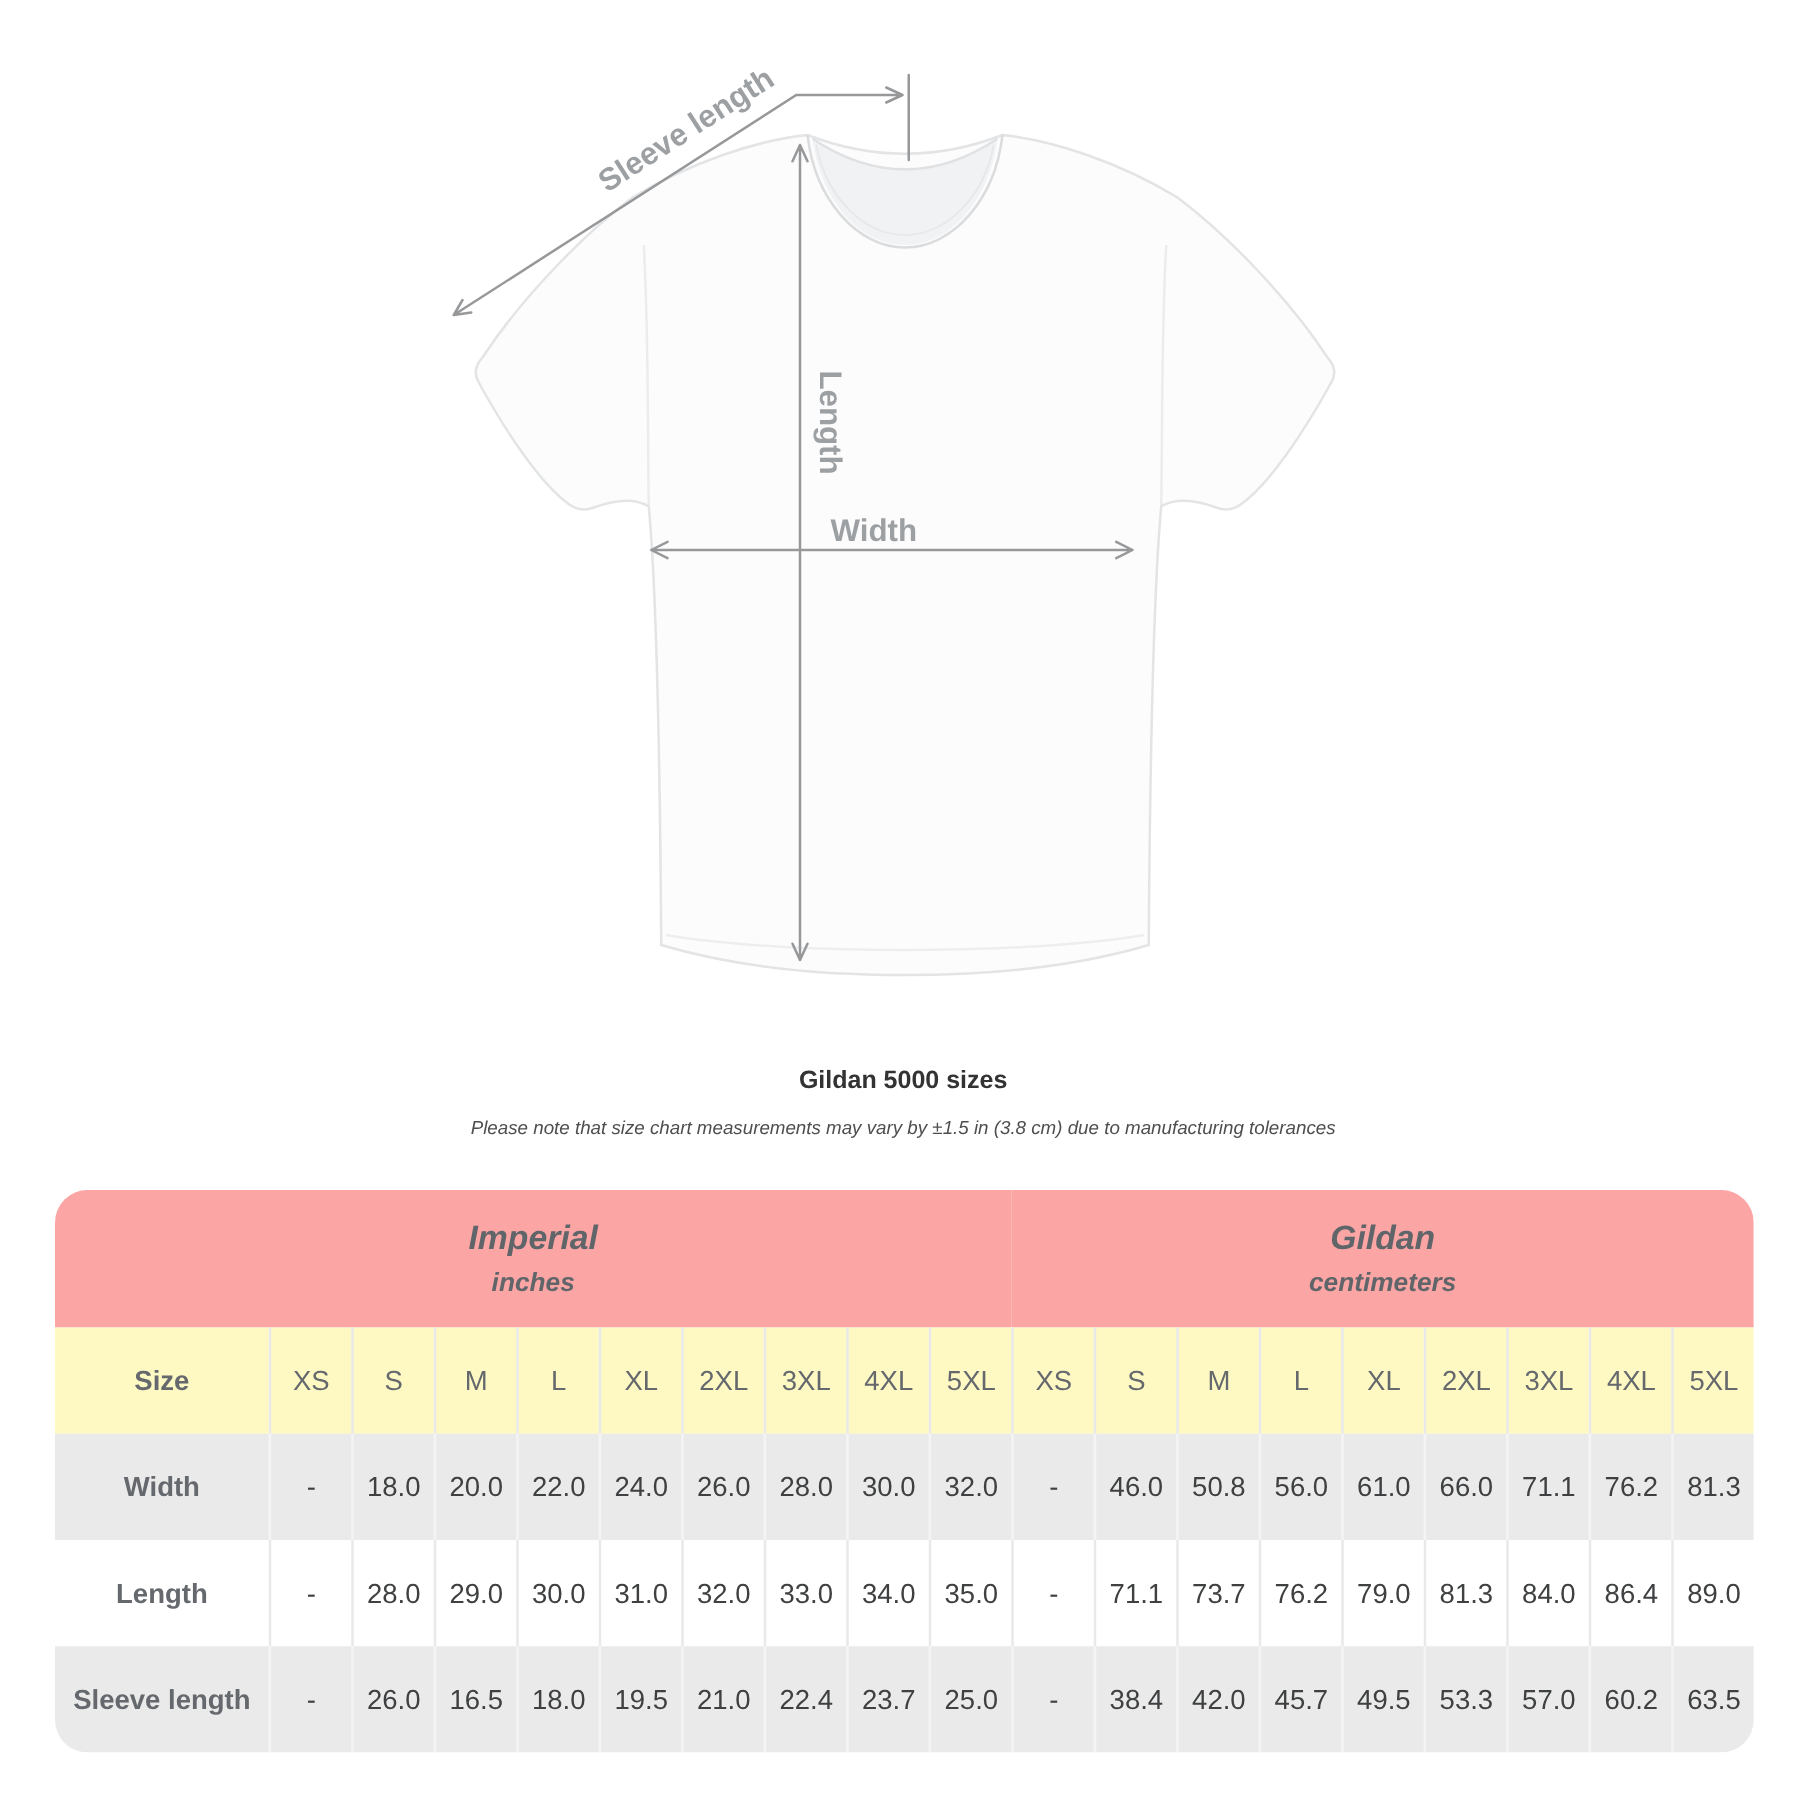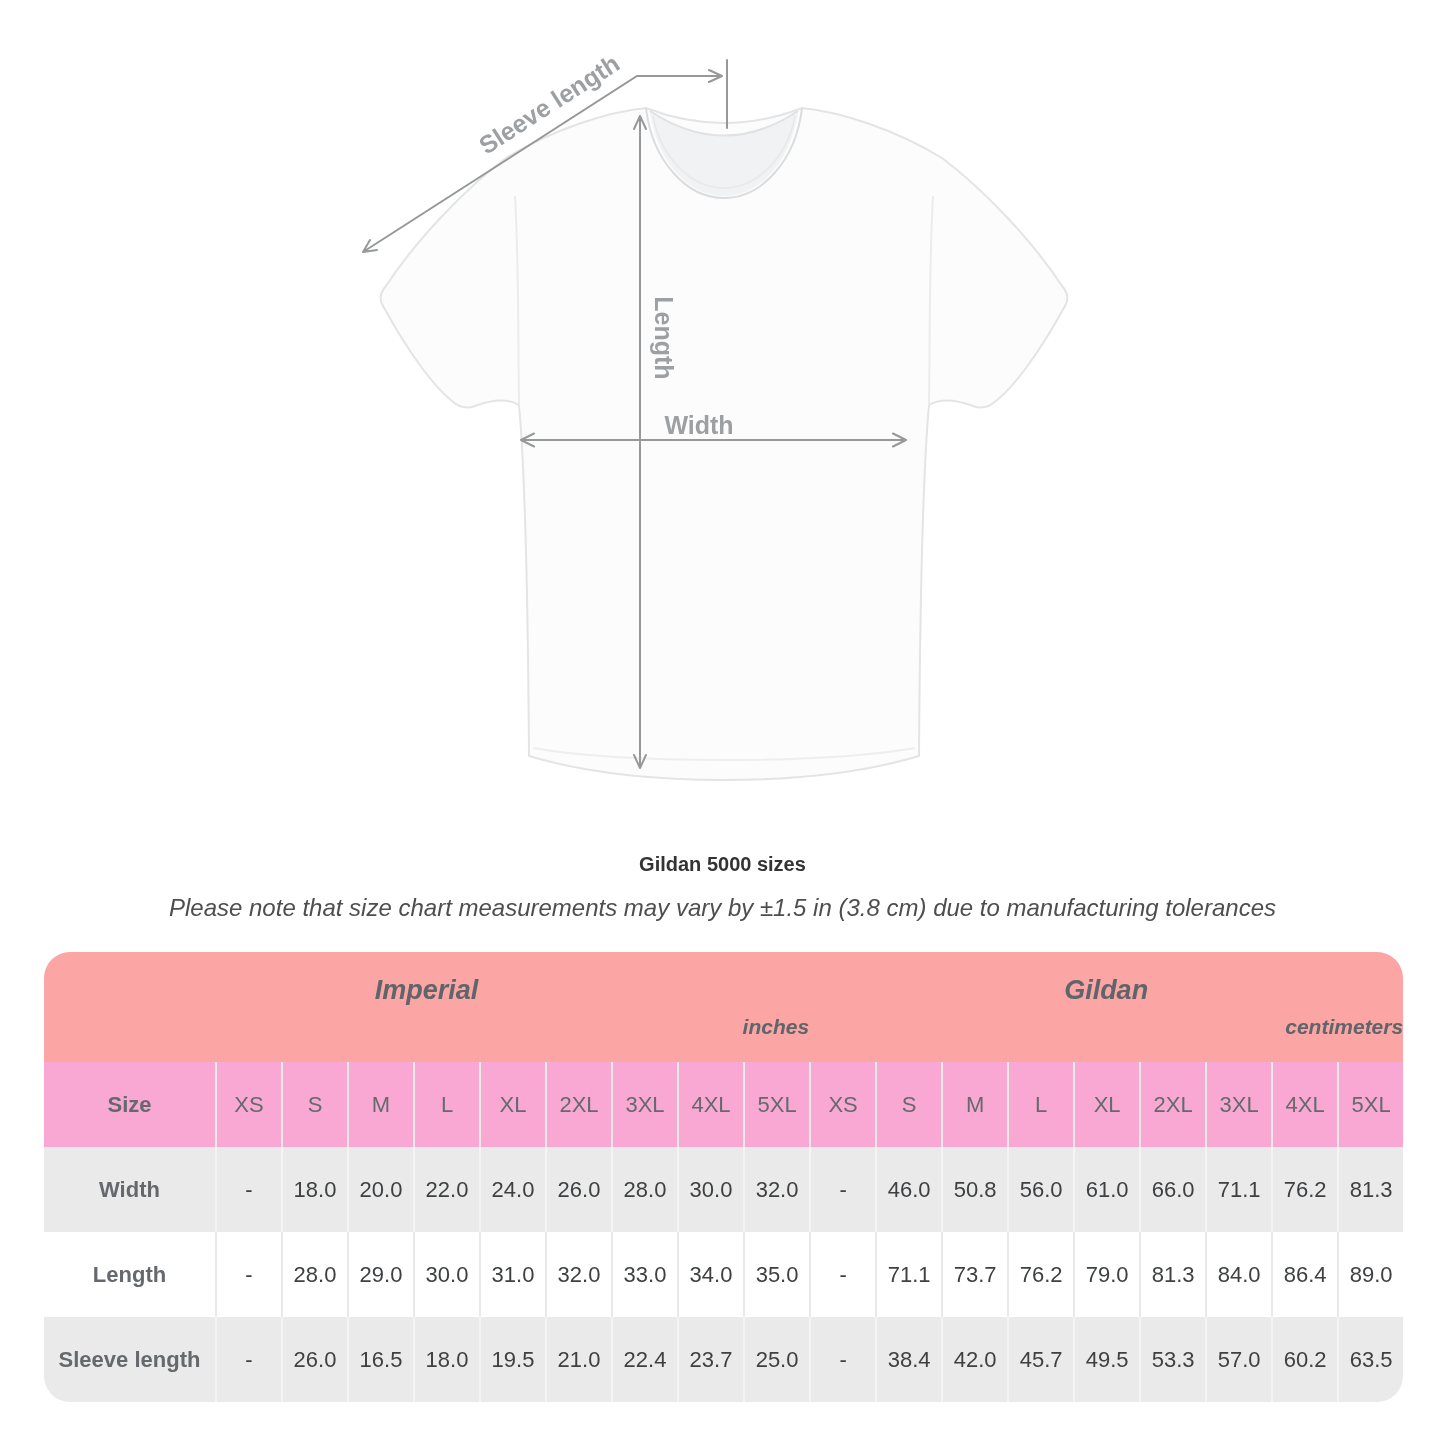--- a/index.html
+++ b/index.html
@@ -15,42 +15,42 @@
     font-size:25px; font-weight:bold; fill:#9da0a3;
   }
 
   
   .title {
     position:absolute; top:846px; left:0; width:1445px; text-align:center;
     font-size:20px; line-height:36px; font-weight:bold; color:#333333;
   }
   .subtitle {
     position:absolute; top:894px; left:0; width:1445px; text-align:center;
-    font-size:24px; font-style:italic; color:#4e4e4e;
+    font-size:15px; font-style:italic; color:#4e4e4e;
   }
 
   
   .table-wrap {
     position:absolute; left:44px; top:952px; width:1359px;
     border-radius:26px; overflow:hidden;
   }
   table.size-chart {
     width:1359px; border-collapse:separate; border-spacing:0; table-layout:fixed;
   }
   table.size-chart th, table.size-chart td {
     margin:0; padding:0; text-align:center; vertical-align:middle;
     box-sizing:border-box; overflow:hidden;
   }
   tr.band-row th { height:110px; background:#fca5a5; }
   th.band-left  { padding-left:34px; }
   th.band-right { padding-right:18px; }
   .gname { font-size:27px; font-weight:bold; font-style:italic; color:#5f6569; }
-  .gunit { font-size:21px; font-style:italic; color:#5f6569; margin-top:9px;text-align:right; }
-
-  tr.size-row th { height:85px; background:#f9a8d4; }
+  .gunit { font-size:21px; font-style:italic; color:#5f6569; margin-top:9px; }
+
+  tr.size-row th { height:85px; background:#fef9c3; }
   tbody tr { height:85px; }
   tr.gray  { background:#eaeaea; }
   tr.white { background:#ffffff; }
 
   .rowlabel { font-size:22px; font-weight:bold; color:#65696d; }
   .sizehead { font-size:22px; font-weight:normal; color:#65696d; }
   .val      { font-size:22px; font-weight:normal; color:#3e4042; }
 
   tr.size-row .sep, tr.white .sep { border-left:2px solid #e9e9e9; }
   tr.gray .sep                    { border-left:2px solid #f4f4f4; }

